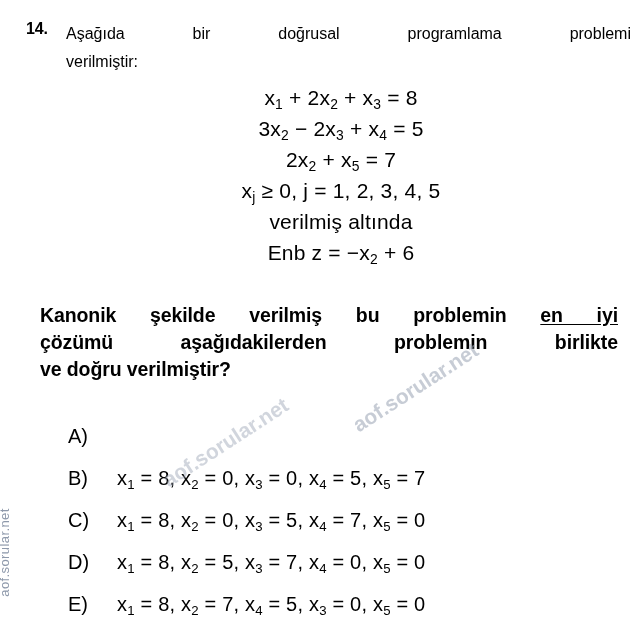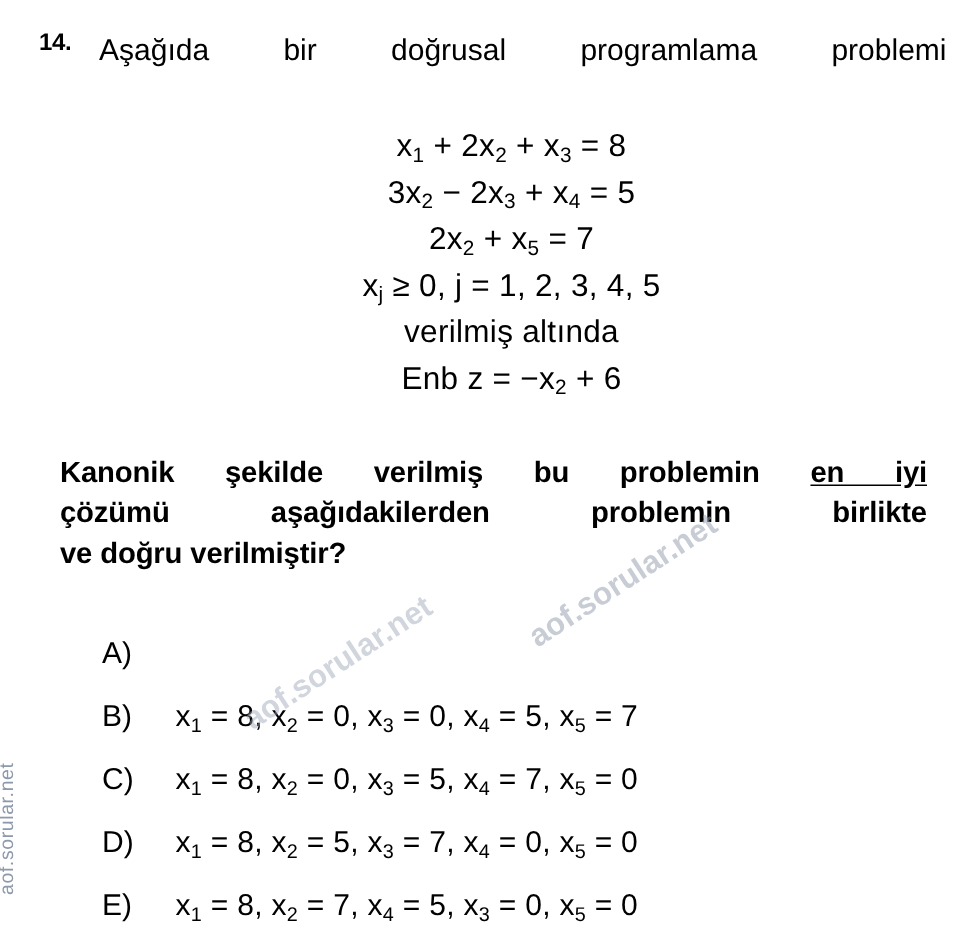--- a/index.html
+++ b/index.html
@@ -72,21 +72,21 @@
   .q-num {
     position: absolute;
     left: 0;
     top: 0;
     font-size: 16px;
     font-weight: 700;
     letter-spacing: -0.2px;
   }
   .q-intro {
     margin-left: 40px;
-    font-size: 20px;
+    font-size: 16px;
     font-weight: 400;
     line-height: 28px;
     text-align: justify;
     text-align-last: left;
     width: 565px;
   }
   .q-intro .l1 {
     display: block;
     text-align: justify;
     text-align-last: justify;
@@ -175,20 +175,21 @@
 </style>
 </head>
 <body>
 
 <div id="question">
 
   <div class="q-head">
     <span class="q-num">14.</span>
     <div class="q-intro">
       <span class="l1">Aşağıda bir doğrusal programlama problemi</span>
+      <span class="l2">verilmiştir:</span>
     </div>
   </div>
 
   <div id="math-block">
     <span class="mline">x<sub>1</sub> + 2x<sub>2</sub> + x<sub>3</sub> = 8</span>
     <span class="mline">3x<sub>2</sub> − 2x<sub>3</sub> + x<sub>4</sub> = 5</span>
     <span class="mline">2x<sub>2</sub> + x<sub>5</sub> = 7</span>
     <span class="mline">x<sub>j</sub> ≥ 0, j = 1, 2, 3, 4, 5</span>
     <span class="mline">verilmiş altında</span>
     <span class="mline">Enb z = −x<sub>2</sub> + 6</span>

